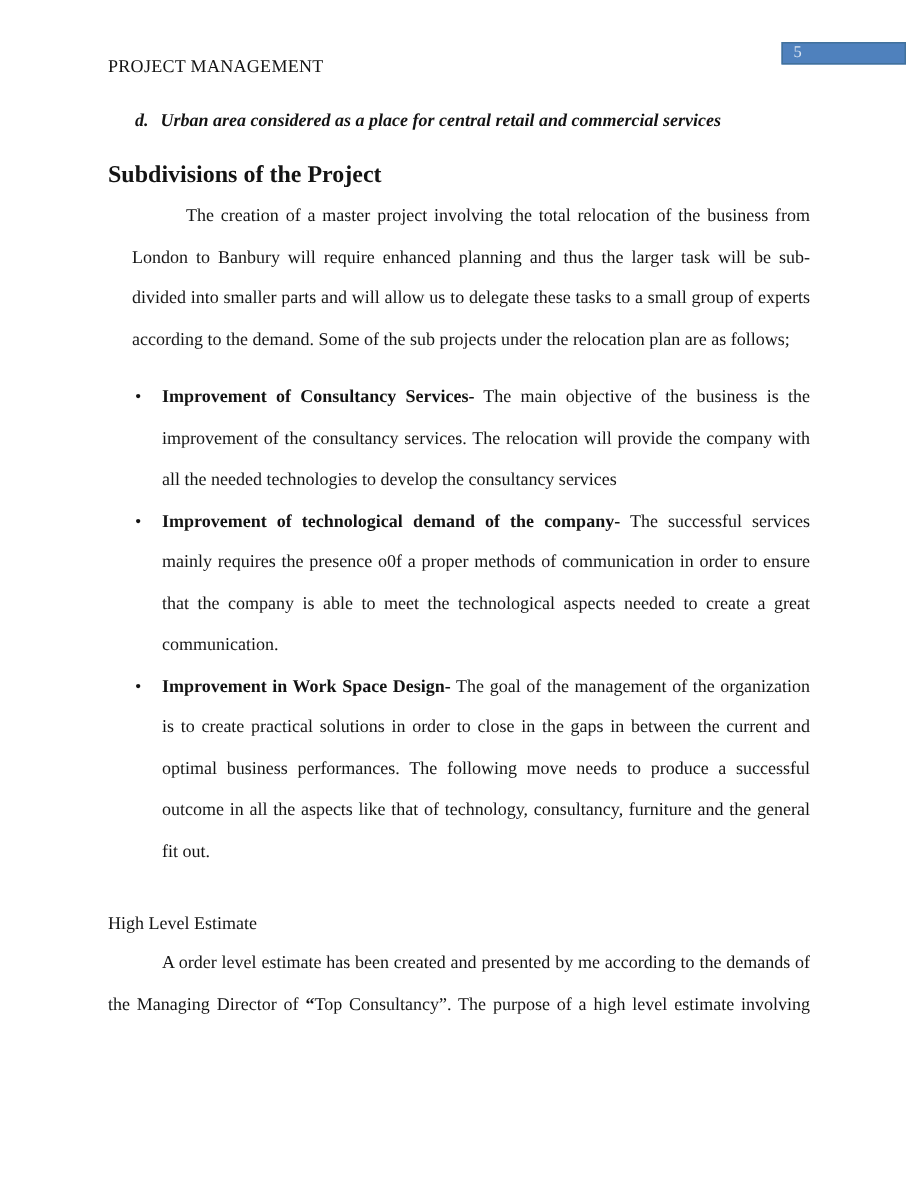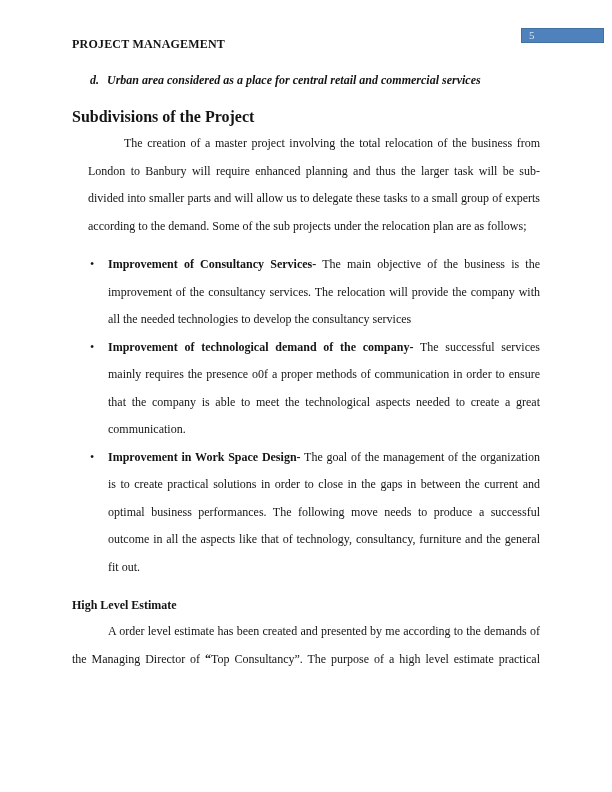--- a/index.html
+++ b/index.html
@@ -15,21 +15,21 @@
     box-sizing: border-box;
     padding: 0 72px;
     font-family: "Liberation Serif", "DejaVu Serif", serif;
     color: #141414;
     overflow: hidden;
   }
   .header-title {
     margin: 37px 0 0 0;
     font-size: 12px;
     line-height: 14px;
-    font-weight: bold;
+    font-weight: normal;
     letter-spacing: 0.2px;
   }
   .page-number-badge {
     position: absolute;
     top: 28px;
     right: 8px;
     width: 74px;
     height: 13px;
     background: #4f81bd;
     border: 1px solid #41719c;
@@ -78,24 +78,24 @@
     position: absolute;
     left: -18px;
     top: 0;
     font-size: 12px;
     line-height: 27.5px;
   }
   .bullet-lead {
     font-weight: bold;
   }
   .hle-heading {
-    margin: 17px 0 0 0;
+    margin: 27px 0 0 0;
     font-size: 12px;
     line-height: 14px;
-    font-weight: bold;
+    font-weight: normal;
   }
   .hle-para {
     margin: 6px 0 0 0;
     font-size: 12px;
     line-height: 27.5px;
     text-align: justify;
     text-align-last: justify;
     text-indent: 36px;
   }
   .bold-quote {
@@ -127,16 +127,16 @@
       <span class="bullet-glyph">•</span><span class="bullet-lead">Improvement of technological demand of the company-</span><span> The successful services mainly requires the presence o0f a proper methods of communication in order to ensure that the company is able to meet the technological aspects needed to create a great communication.</span>
     </li>
     <li>
       <span class="bullet-glyph">•</span><span class="bullet-lead">Improvement in Work Space Design-</span><span> The goal of the management of the organization is to create practical solutions in order to close in the gaps in between the current and optimal business performances. The following move needs to produce a successful outcome in all the aspects like that of technology, consultancy, furniture and the general fit out.</span>
     </li>
   </ul>
 
   <p class="hle-heading">High Level Estimate</p>
 
   <p class="hle-para">
-    <span>A order level estimate has been created and presented by me according to the demands of the Managing Director of </span><span class="bold-quote">“</span><span>Top Consultancy”. The purpose of a high level estimate practical</span>
+    <span>A order level estimate has been created and presented by me according to the demands of the Managing Director of </span><span class="bold-quote">“</span><span>Top Consultancy”. The purpose of a high level estimate involving</span>
   </p>
 
 </div>
 
 </body></html>

